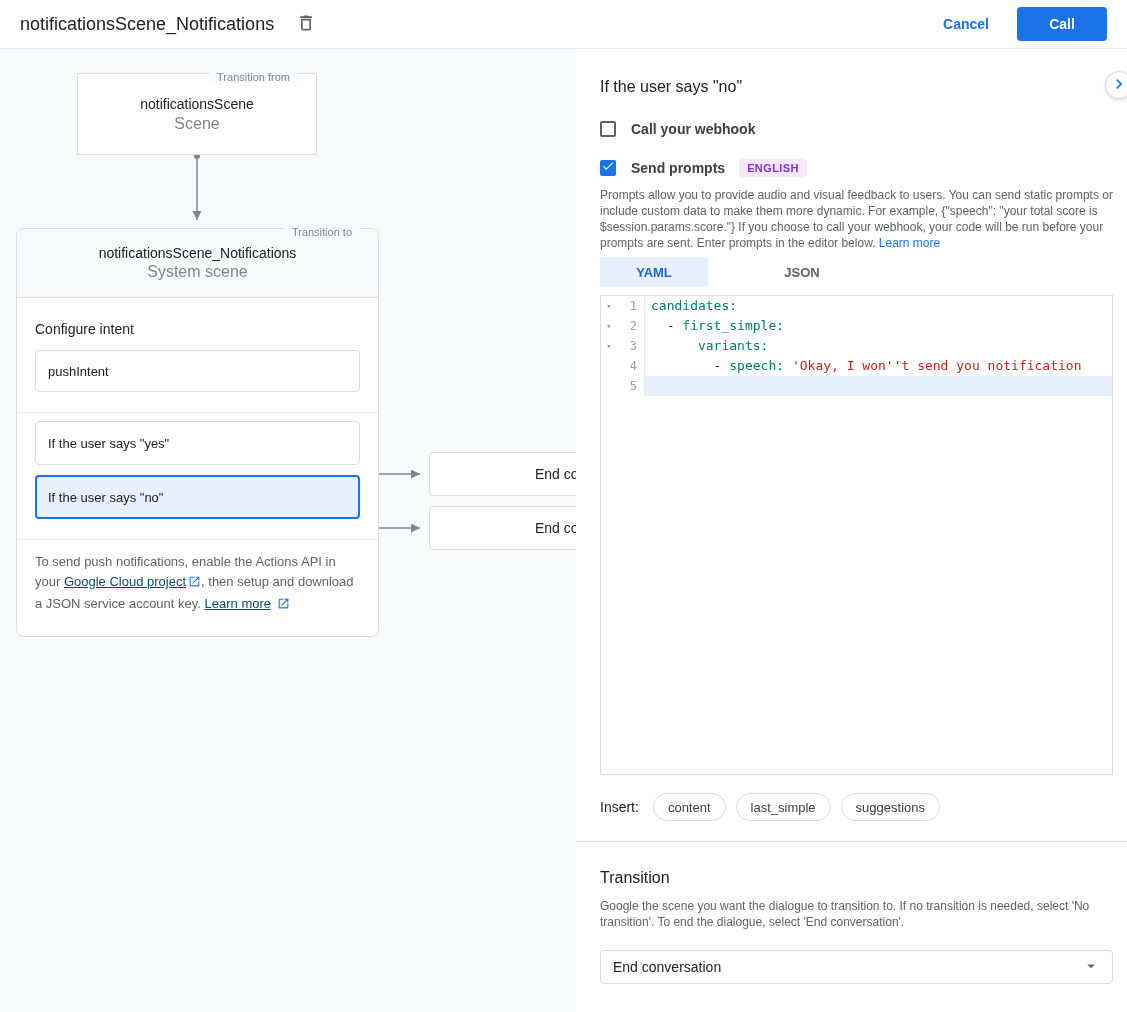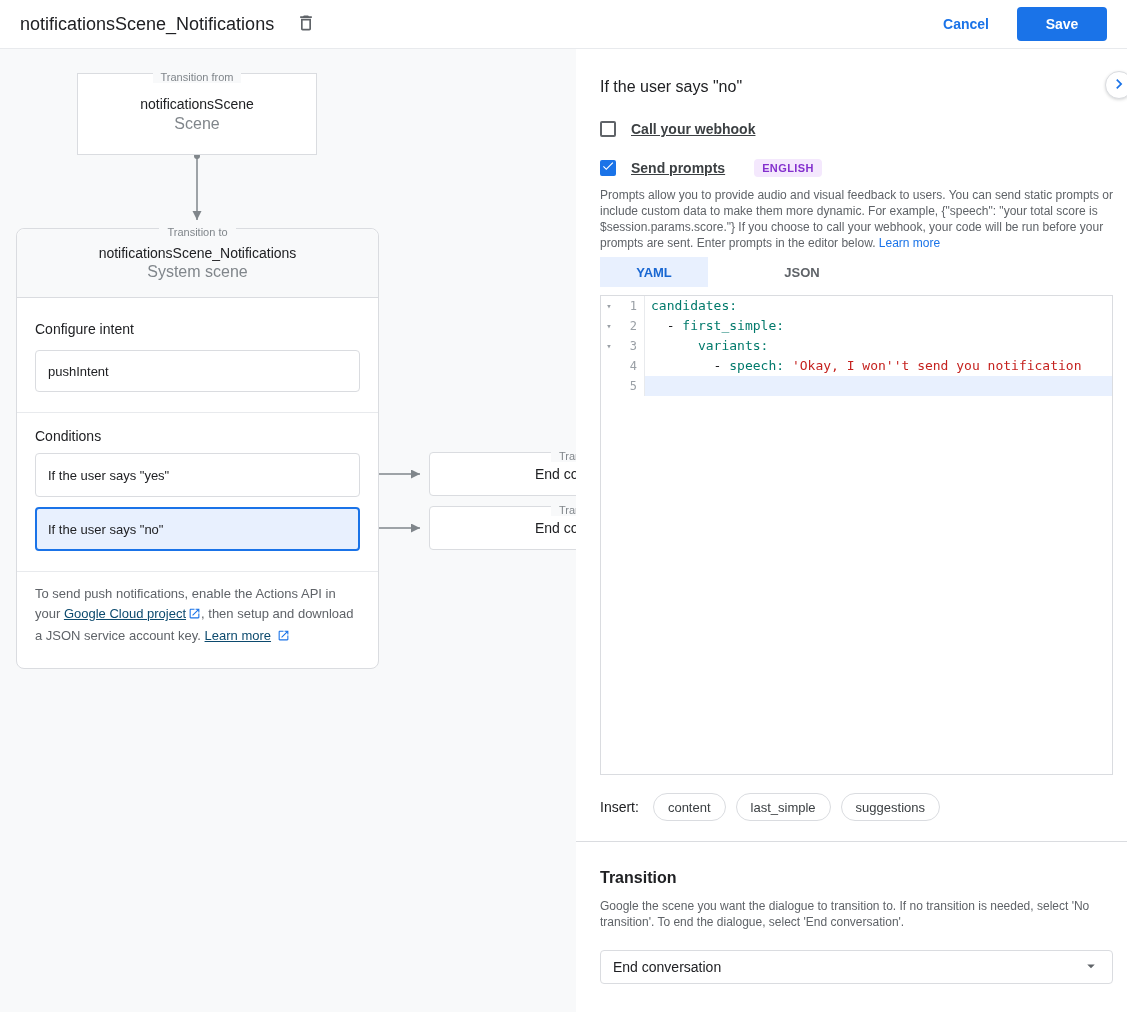--- a/index.html
+++ b/index.html
@@ -19,21 +19,21 @@
     width:90px; height:34px; font-size:14px; font-weight:600; font-family:inherit; cursor:pointer; }
 
   
   .body-row { display:flex; height:963px; }
   .canvas { width:576px; height:100%; background:#f8f9fa; position:relative; overflow:hidden; }
   .panel { flex:1; background:#fff; position:relative; }
 
   
   .connectors { position:absolute; left:0; top:0; pointer-events:none; }
   .flow-node { position:absolute; background:#fff; border:1px solid #dadce0; }
-  .node-badge { position:absolute; top:-7px; left:0; right:0; text-align:center; pointer-events:none; }
+  .node-badge { position:absolute; top:-7px; left:0; right:18px; text-align:right; pointer-events:none; }
   .node-badge span { display:inline-block; background:#f8f9fa; padding:0 8px;
     font-size:11px; color:#80868b; }
   .from-node { left:77px; top:24px; width:240px; height:82px; display:flex;
     flex-direction:column; align-items:center; justify-content:center; }
   .node-title { font-size:14px; color:#202124; }
   .node-sub { font-size:16px; color:#80868b; margin-top:3px; }
 
   .end-node { width:320px; height:44px; display:flex; flex-direction:column;
     align-items:center; justify-content:center; border-radius:4px; }
   .end-node-1 { left:429px; top:403px; }
@@ -67,22 +67,22 @@
     box-shadow:0 1px 3px rgba(60,64,67,.2); display:flex; align-items:center;
     justify-content:center; cursor:pointer; z-index:2; }
   .panel-section { padding:0 14px 0 24px; }
   .panel-title { margin-top:28px; font-size:16px; font-weight:400; line-height:20px; color:#202124; }
   .check-row { display:flex; align-items:center; cursor:pointer; }
   .row-webhook { margin-top:24px; }
   .row-prompts { margin-top:22px; }
   .checkbox { width:16px; height:16px; border:2px solid #5f6368; border-radius:2px;
     background:#fff; flex:0 0 auto; display:flex; align-items:center; justify-content:center; }
   .checkbox.checked { background:#1a73e8; border-color:#1a73e8; }
-  .check-label { margin-left:15px; font-size:14px; font-weight:600; color:#3c4043;text-decoration:underline; }
-  .lang-badge { margin-left:29px; background:#f4e8fd; color:#8430ce; font-size:11px;
+  .check-label { margin-left:15px; font-size:14px; font-weight:600; color:#3c4043; }
+  .lang-badge { margin-left:14px; background:#f4e8fd; color:#8430ce; font-size:11px;
     font-weight:600; letter-spacing:.4px; padding:3px 8px; border-radius:4px; }
   .prompts-desc { margin-top:10px; font-size:12px; line-height:16px; color:#5f6368; max-width:515px; }
   .prompts-desc a { color:#1a73e8; text-decoration:none; cursor:pointer; }
 
   .tabs { margin-top:6px; display:flex;gap:40px; }
   .tab { width:108px; height:30px; display:flex; align-items:center; justify-content:center;
     font-size:13px; font-weight:600; color:#5f6368; cursor:pointer; }
   .tab.active { color:#1967d2; background:#e8f0fe; }
 
   .editor { margin-top:8px; height:480px; border:1px solid #dadce0; background:#fff;
@@ -101,42 +101,42 @@
   .tok-str { color:#c5221f; }
 
   .insert-row { margin-top:18px; display:flex; align-items:center; }
   .insert-label { font-size:14px; color:#202124; margin-right:14px; }
   .chip { background:#fff; border:1px solid #dadce0; border-radius:14px; height:28px;
     padding:0 14px; font-size:13px; color:#3c4043; font-family:inherit; cursor:pointer;
     margin-right:10px; }
 
   .panel-divider { margin-top:20px; height:1px; background:#dadce0; }
 
-  .transition-heading { margin-top:26px; font-size:16px; font-weight:700; line-height:20px; }
+  .transition-heading { margin-top:26px; font-size:16px; font-weight:400; line-height:20px; }
   .transition-desc { margin-top:10px; font-size:12px; line-height:16px; color:#5f6368; max-width:515px; }
   .dropdown { margin-top:20px; height:34px; border:1px solid #dadce0; border-radius:4px;
     display:flex; align-items:center; padding:0 12px; font-size:14px; color:#202124;
     cursor:pointer; }
   .dropdown-value { flex:1; }
 </style>
 </head>
 <body>
 
 <div class="header">
   <div class="header-title">notificationsScene_Notifications</div>
   <button class="trash-btn">
     <span>
       <svg width="20" height="20" viewBox="0 0 24 24" fill="#5f6368">
           <path d="M16 9v10H8V9h8m-1.5-6h-5l-1 1H5v2h14V4h-3.5l-1-1zM18 7H6v12c0 1.1.9 2 2 2h8c1.1 0 2-.9 2-2V7z"></path>
         </svg>
     </span>
   </button>
   <div class="header-spacer"></div>
   <button class="cancel-btn">Cancel</button>
-  <button class="save-btn">Save</button>
+  <button class="save-btn">Call</button>
 </div>
 
 <div class="body-row">
 
   <div class="canvas">
 
     <svg class="connectors" width="576" height="963">
       <defs>
         <marker id="arw" markerWidth="8" markerHeight="8" refX="6" refY="3" orient="auto">
           <path d="M0,0 L6,3 L0,6 z" fill="#80868b"></path>
@@ -178,21 +178,20 @@
       <div class="card-head">
         <div class="node-title">notificationsScene_Notifications</div>
         <div class="node-sub">System scene</div>
       </div>
       <div class="card-body">
         <div class="section-heading h-intent">Configure intent</div>
         <div class="intent-box">pushIntent</div>
 
         <div class="card-divider"></div>
 
-        <div class="section-heading h-conditions">Conditions</div>
         <div class="condition">If the user says "yes"</div>
         <div class="condition selected">If the user says "no"</div>
 
         <div class="card-divider"></div>
 
         <p class="service-text"><span>To send push notifications, enable the Actions API in your </span><a>Google Cloud project</a><span class="ext-icon"><svg width="13" height="13" viewBox="0 0 24 24" fill="#1a73e8">
                 <path d="M19 19H5V5h7V3H5c-1.11 0-2 .9-2 2v14c0 1.1.89 2 2 2h14c1.1 0 2-.9 2-2v-7h-2v7zM14 3v2h3.59l-9.83 9.83 1.41 1.41L19 6.41V10h2V3h-7z"></path>
               </svg></span><span>, then setup and download a JSON service account key. </span><a>Learn more</a> <span class="ext-icon"><svg width="13" height="13" viewBox="0 0 24 24" fill="#1a73e8">
                 <path d="M19 19H5V5h7V3H5c-1.11 0-2 .9-2 2v14c0 1.1.89 2 2 2h14c1.1 0 2-.9 2-2v-7h-2v7zM14 3v2h3.59l-9.83 9.83 1.41 1.41L19 6.41V10h2V3h-7z"></path>
               </svg></span></p>

